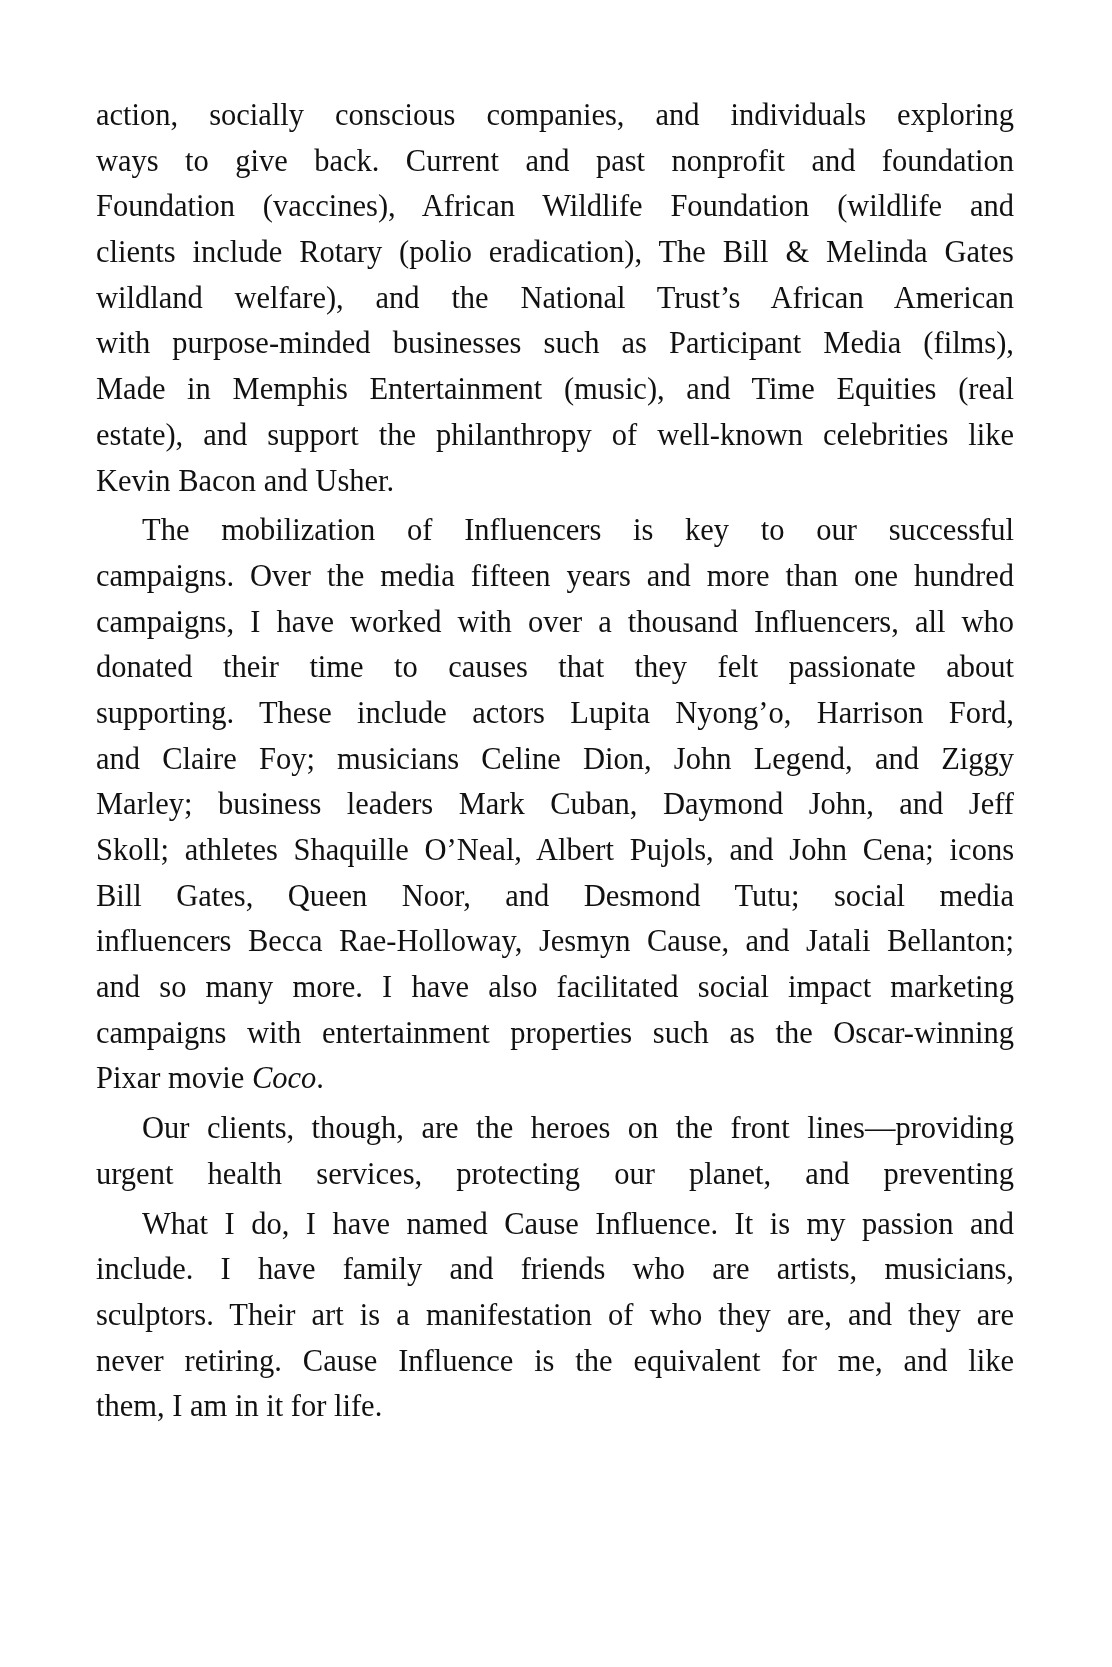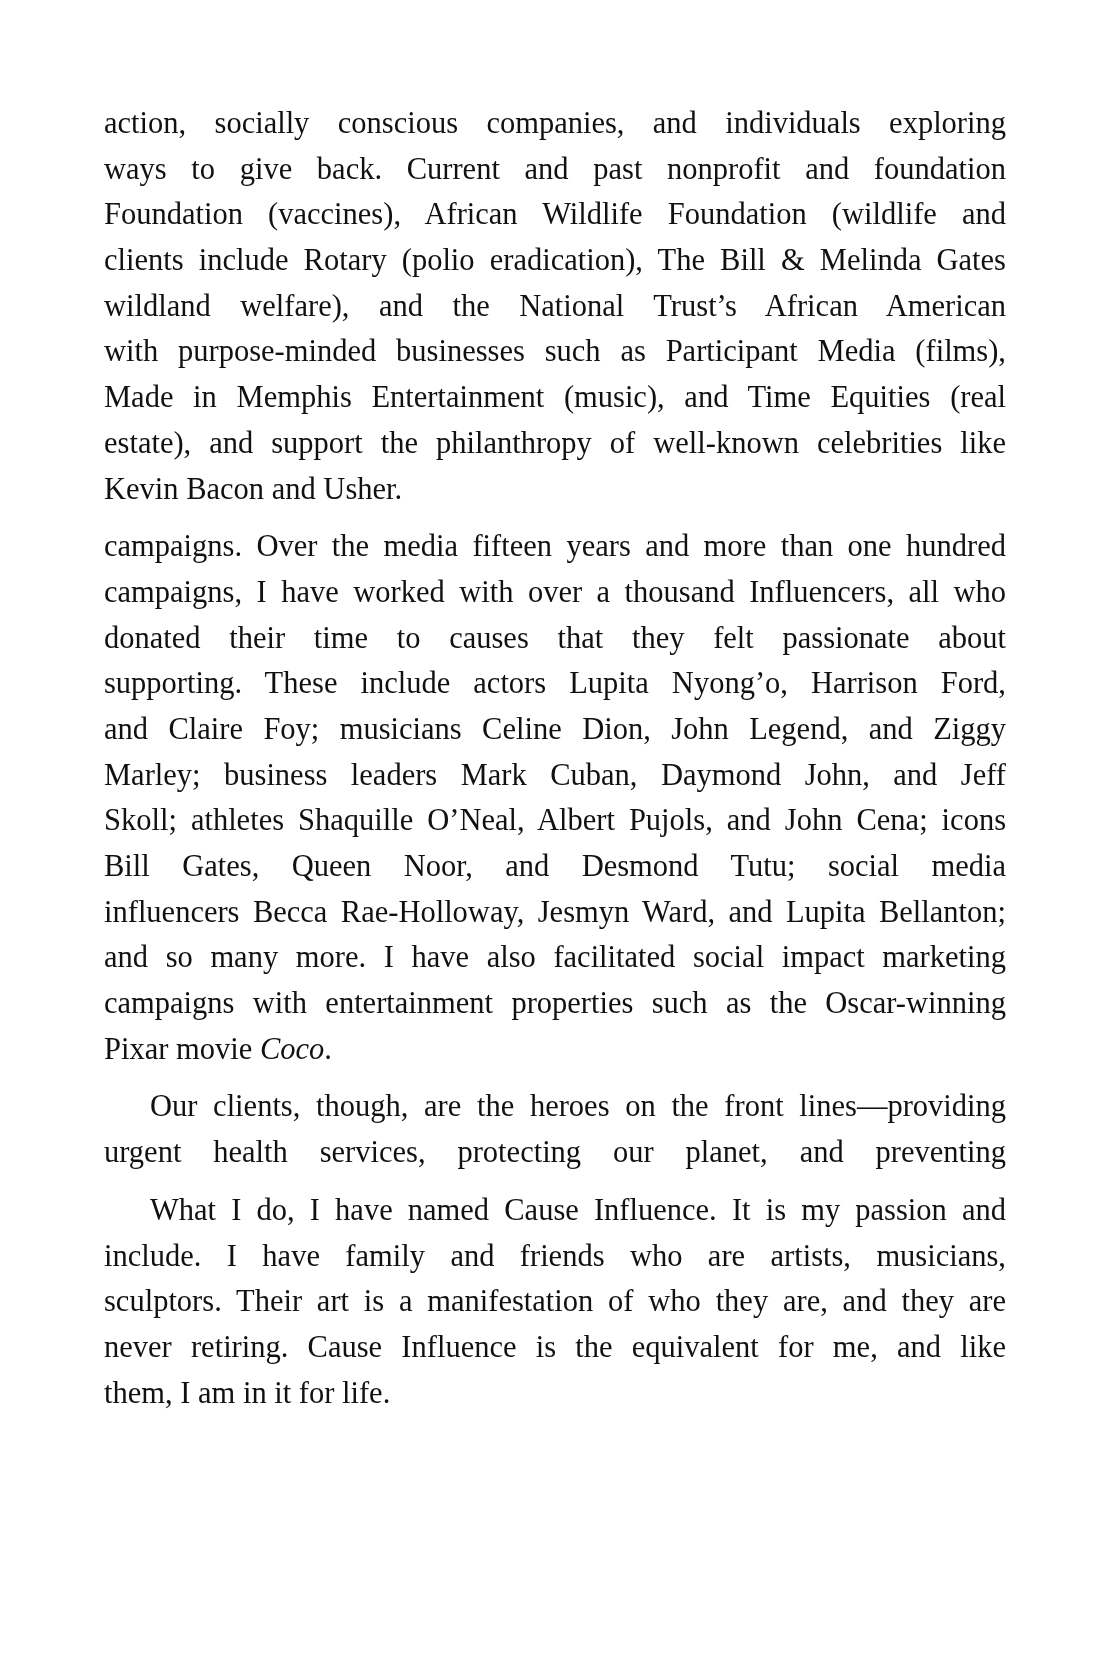--- a/index.html
+++ b/index.html
@@ -17,50 +17,51 @@
     display: block;
     height: 45.7px;
     line-height: 45.7px;
     white-space: nowrap;
     text-align: justify;
     text-align-last: justify;
     overflow: visible;
   }
   .line.last { text-align-last: left; }
   .line.indent { padding-left: 46px; }
-  .para { margin: 12px; }
+  .para { margin: 4px; }
   em { }
 </style>
 </head>
 <body>
 
 <div class="page">
 
   <div class="para">
     <span class="line">action, socially conscious companies, and individuals exploring</span>
     <span class="line">ways to give back. Current and past nonprofit and foundation</span>
     <span class="line">Foundation (vaccines), African Wildlife Foundation (wildlife and</span>
     <span class="line">clients include Rotary (polio eradication), The Bill &amp; Melinda Gates</span>
     <span class="line">wildland welfare), and the National Trust’s African American</span>
     <span class="line">with purpose-minded businesses such as Participant Media (films),</span>
     <span class="line">Made in Memphis Entertainment (music), and Time Equities (real</span>
     <span class="line">estate), and support the philanthropy of well-known celebrities like</span>
     <span class="line last">Kevin Bacon and Usher.</span>
   </div>
 
   <div class="para">
+    <span class="line indent">The mobilization of Influencers is key to our successful</span>
     <span class="line">campaigns. Over the media fifteen years and more than one hundred</span>
     <span class="line">campaigns, I have worked with over a thousand Influencers, all who</span>
     <span class="line">donated their time to causes that they felt passionate about</span>
     <span class="line">supporting. These include actors Lupita Nyong’o, Harrison Ford,</span>
     <span class="line">and Claire Foy; musicians Celine Dion, John Legend, and Ziggy</span>
     <span class="line">Marley; business leaders Mark Cuban, Daymond John, and Jeff</span>
     <span class="line">Skoll; athletes Shaquille O’Neal, Albert Pujols, and John Cena; icons</span>
     <span class="line">Bill Gates, Queen Noor, and Desmond Tutu; social media</span>
-    <span class="line">influencers Becca Rae-Holloway, Jesmyn Ward, and Lupita Bellanton;</span>
+    <span class="line">influencers Becca Rae-Holloway, Jesmyn Cause, and Jatali Bellanton;</span>
     <span class="line">and so many more. I have also facilitated social impact marketing</span>
     <span class="line">campaigns with entertainment properties such as the Oscar-winning</span>
     <span class="line last"><span>Pixar movie </span><em>Coco</em><span>.</span></span>
   </div>
 
   <div class="para">
     <span class="line indent">Our clients, though, are the heroes on the front lines—providing</span>
     <span class="line">urgent health services, protecting our planet, and preventing</span>
   </div>
 

